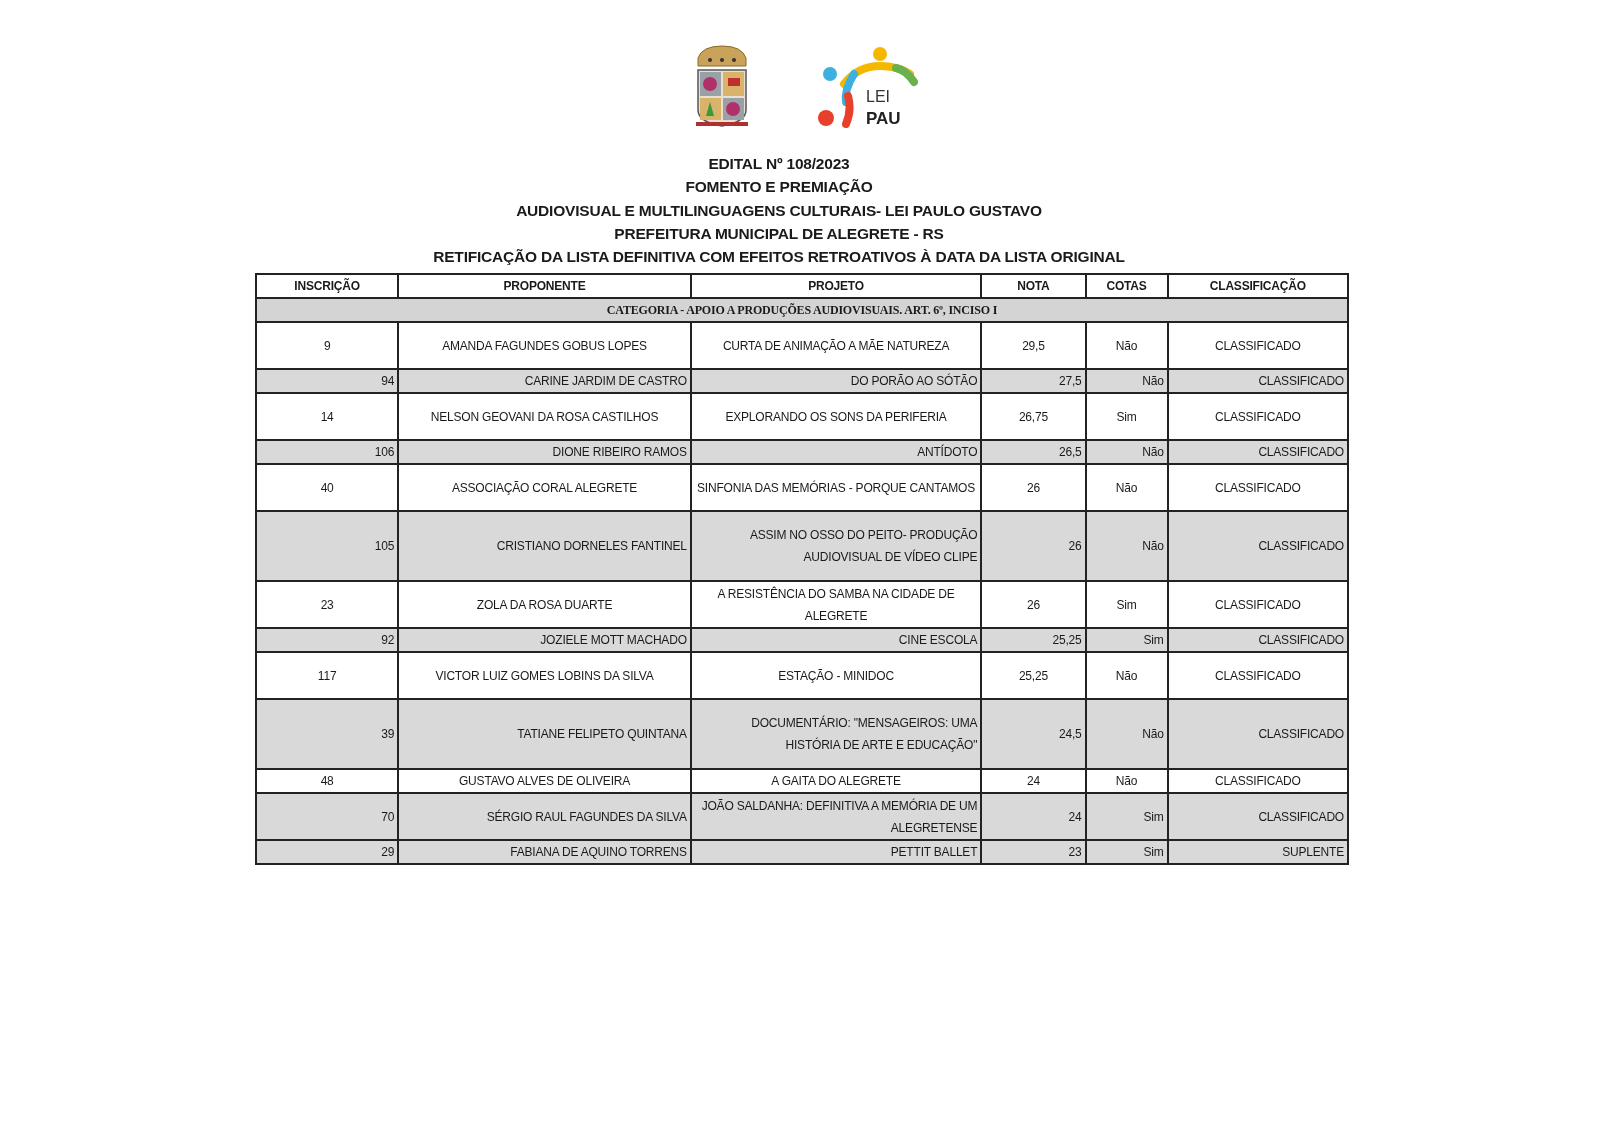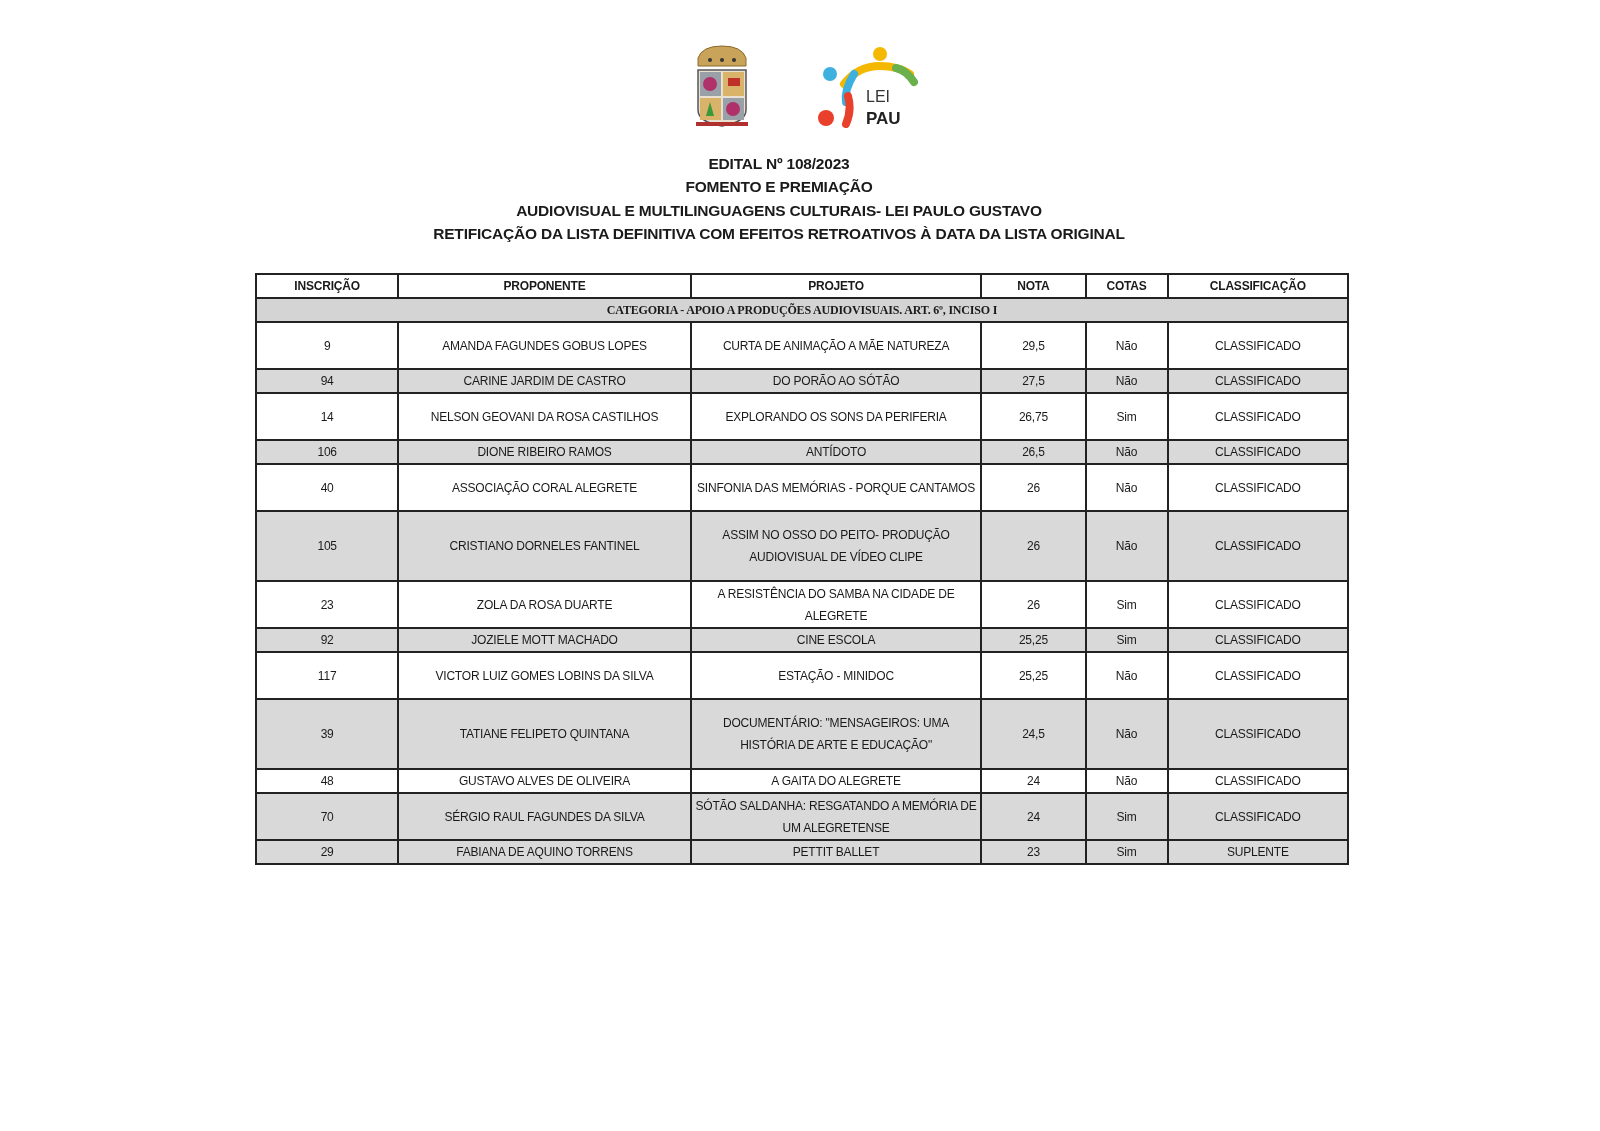--- a/index.html
+++ b/index.html
@@ -9,21 +9,21 @@
   .crest { position: absolute; left: 692px; top: 4px; width: 60px; height: 84px; }
   .leipau { position: absolute; left: 818px; top: 4px; width: 100px; height: 84px; }
   .titles { position: absolute; top: 152px; left: 0; width: 1558px; text-align: center; }
   .titles div { font-weight: bold; font-size: 15.5px; line-height: 23.3px; letter-spacing: -0.2px; }
   table { position: absolute; left: 255px; top: 273px; width: 1094px; border-collapse: collapse;
           font-size: 12px; }
   th, td { border: 2px solid #222; text-align: center; vertical-align: middle; padding: 0 3px;
            line-height: 22px; letter-spacing: -0.2px; }
   th { font-weight: bold; height: 22px; }
   tr.cat td { background: #d4d4d4; font-weight: bold; height: 21px; font-family: Liberation Serif, serif; }
-  tr.shade td { background: #d9d9d9; }
+  tr.shade td { background: #d9d9d9; text-align: right; }
   col.c1 { width: 142px; } col.c2 { width: 292px; } col.c3 { width: 290px; }
   col.c4 { width: 104px; } col.c5 { width: 82px; } col.c6 { width: 180px; }
   tr.h1 td { height: 22px; } tr.h2 td { height: 45px; } tr.h3 td { height: 68px; }
 </style>
 </head>
 <body>
 
 <div class="logos">
   <svg class="crest" viewBox="0 0 60 84">
     <path d="M6 14 Q10 2 30 2 Q50 2 54 14 L54 22 L6 22 Z" fill="#c9a35a" stroke="#8a6a2a"></path>
@@ -51,20 +51,21 @@
     <circle cx="8" cy="74" r="8" fill="#e8402a"></circle>
     <text x="48" y="58" font-family="Liberation Sans, sans-serif" font-size="16" fill="#333">LEI</text>
     <text x="48" y="80" font-family="Liberation Sans, sans-serif" font-size="17" font-weight="bold" fill="#222">PAU</text>
   </svg>
 </div>
 
 <div class="titles">
   <div>EDITAL Nº 108/2023</div>
   <div>FOMENTO E PREMIAÇÃO</div>
   <div>AUDIOVISUAL E MULTILINGUAGENS CULTURAIS- LEI PAULO GUSTAVO</div>
+  <div>PREFEITURA MUNICIPAL DE ALEGRETE - RS</div>
   <div>RETIFICAÇÃO DA LISTA DEFINITIVA COM EFEITOS RETROATIVOS À DATA DA LISTA ORIGINAL</div>
 </div>
 
 <table>
   <colgroup>
     <col class="c1">
       <col class="c2">
       <col class="c3">
       <col class="c4">
       <col class="c5">
@@ -168,21 +169,21 @@
         <td>48</td>
         <td>GUSTAVO ALVES DE OLIVEIRA</td>
         <td>A GAITA DO ALEGRETE</td>
         <td>24</td>
         <td>Não</td>
         <td>CLASSIFICADO</td>
       </tr>
       <tr class="h2 shade">
         <td>70</td>
         <td>SÉRGIO RAUL FAGUNDES DA SILVA</td>
-        <td>SÓTÃO SALDANHA: RESGATANDO A MEMÓRIA DE UM ALEGRETENSE</td>
+        <td>JOÃO SALDANHA: DEFINITIVA A MEMÓRIA DE UM ALEGRETENSE</td>
         <td>24</td>
         <td>Sim</td>
         <td>CLASSIFICADO</td>
       </tr>
       <tr class="h1 shade">
         <td>29</td>
         <td>FABIANA DE AQUINO TORRENS</td>
         <td>PETTIT BALLET</td>
         <td>23</td>
         <td>Sim</td>

